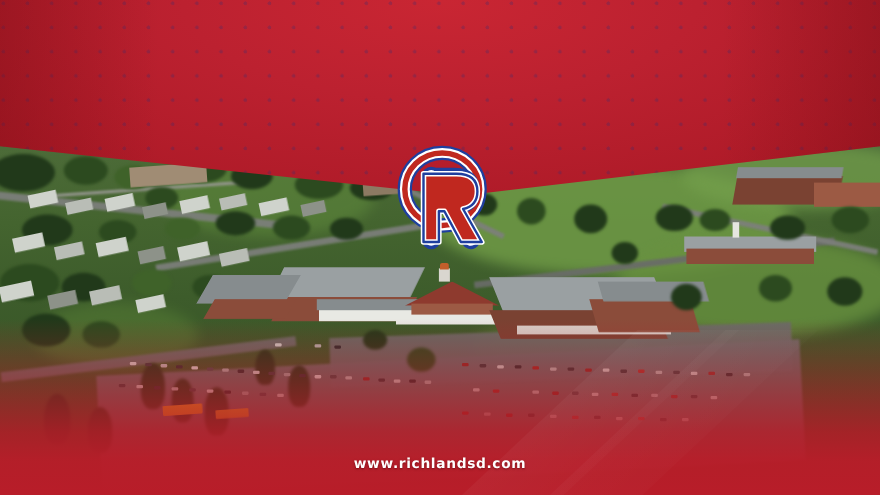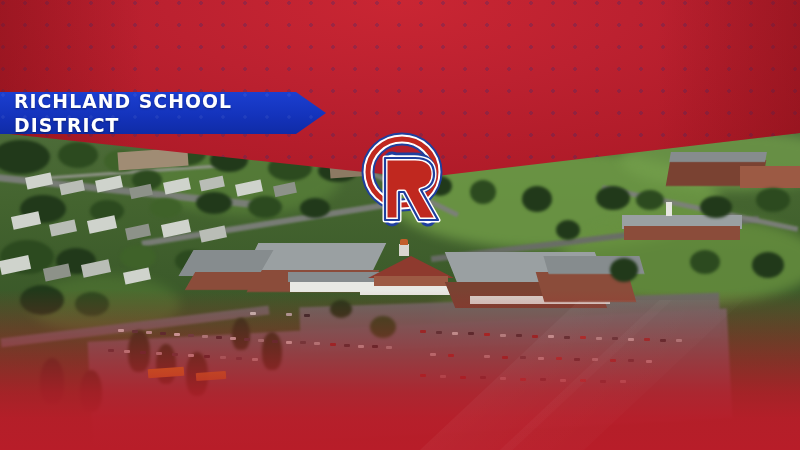--- a/index.html
+++ b/index.html
@@ -355,24 +355,20 @@
     <div class="ghost"></div>
     <div class="ghost2"></div>
   </div>
 
   <div class="red-header">
     <div class="dots"></div>
     <div class="vignette"></div>
   </div>
 
 
-  <div class="blue-ribbon">
-    <div class="dots2"></div>
-    <div class="rib-text">RICHLAND SCHOOL DISTRICT</div>
-  </div>
 
   <div class="logo">
     <svg width="104" height="104" viewBox="0 0 104 104" aria-hidden="true">
 
       <ellipse cx="50" cy="44" rx="34" ry="33" fill="none" stroke="#1f3f9e" stroke-width="13"></ellipse>
       <ellipse cx="50" cy="44" rx="34" ry="33" fill="none" stroke="#ffffff" stroke-width="9"></ellipse>
       <ellipse cx="50" cy="44" rx="34" ry="33" fill="none" stroke="#c0281f" stroke-width="5"></ellipse>
 
       <g stroke-linejoin="round" stroke-linecap="round" fill="none">
 
@@ -398,14 +394,15 @@
       <g>
         <path d="M33 30 h30 q19 0 19 16 q0 13 -13 16 l17 30 h-19 l-15 -28 h-5 v28 h-14 z" fill="#c0281f" stroke="#ffffff" stroke-width="5" stroke-linejoin="round"></path>
         <path d="M33 30 h30 q19 0 19 16 q0 13 -13 16 l17 30 h-19 l-15 -28 h-5 v28 h-14 z" fill="none" stroke="#1f3f9e" stroke-width="2.2" stroke-linejoin="round" transform="translate(0,0) scale(1)"></path>
         <path d="M47 41 h12 q6 0 6 6 q0 6 -6 6 h-12 z" fill="#ffffff" opacity="0"></path>
       </g>
 
       <path d="M47 41 h13 q6 0 6 6 q0 6 -6 6 h-13 z" fill="#ca3a2c" opacity=".0"></path>
     </svg>
   </div>
 
+  <div class="site">www.richlandsd.com</div>
 
 </div>
 
 </body></html>

